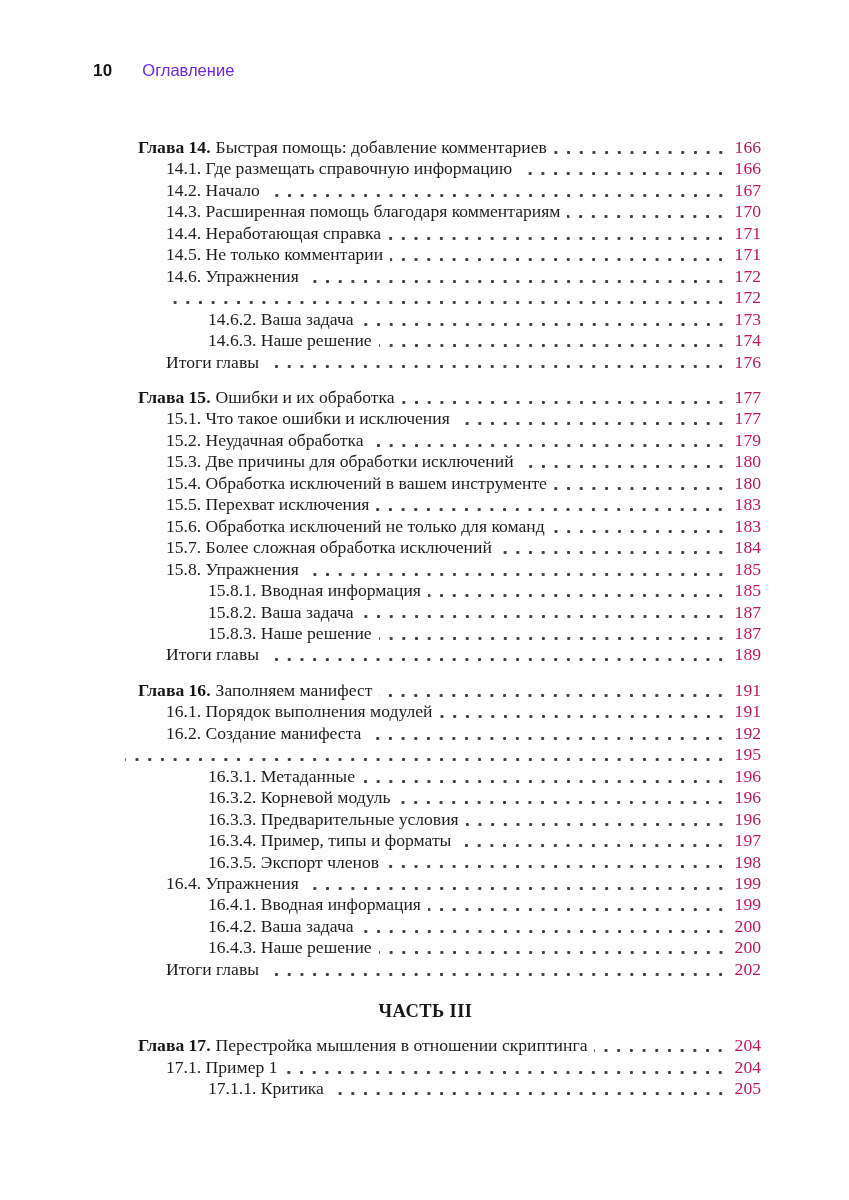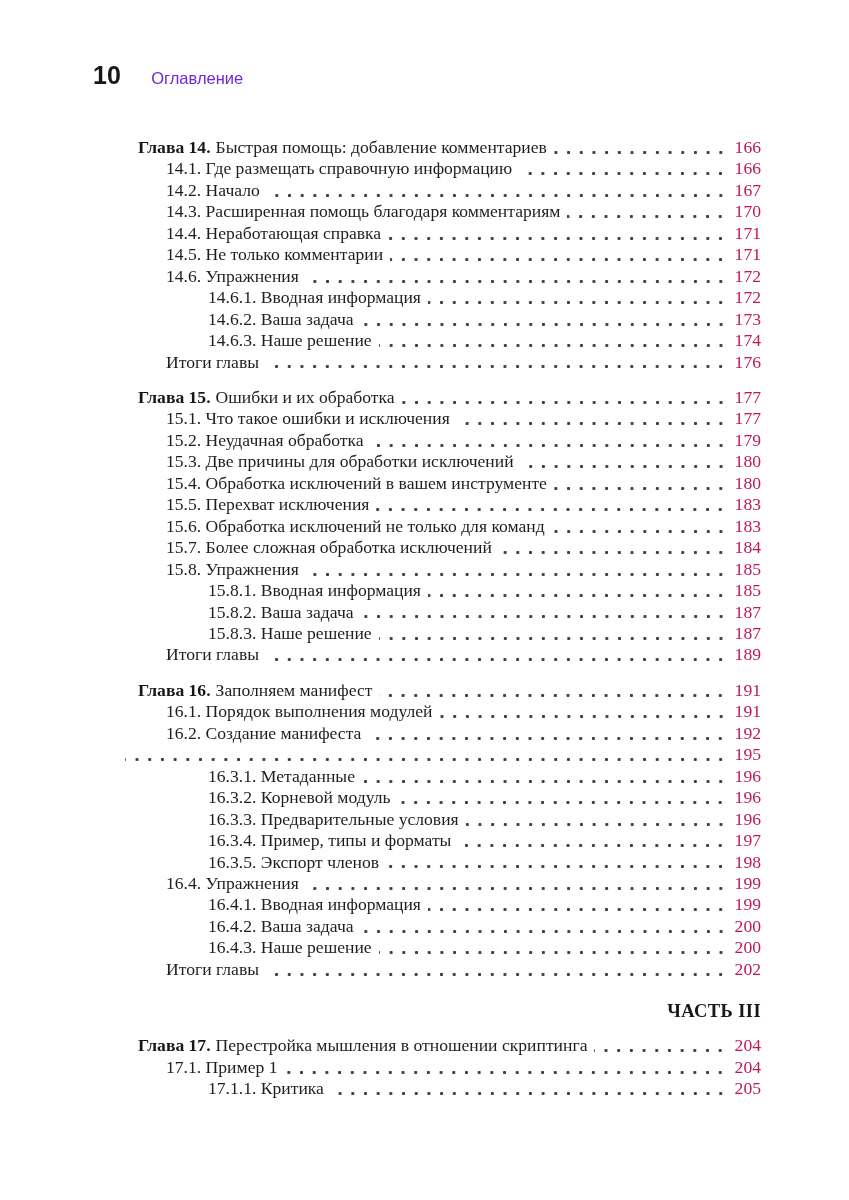--- a/index.html
+++ b/index.html
@@ -20,40 +20,40 @@
     position: absolute;
     left: 93px;
     top: 61px;
     display: flex;
     align-items: baseline;
     gap: 30px;
     font-family: "Liberation Sans", "DejaVu Sans", sans-serif;
   }
   .folio {
     font-weight: 700;
-    font-size: 25px;
+    font-size: 17px;
     color: #171717;
     letter-spacing: 0.2px;
   }
   .running-title {
     font-weight: 400;
     font-size: 16.5px;
     color: #6d28d9;
   }
   .toc {
     position: absolute;
     left: 90px;
     top: 137px;
     width: 671px;
   }
   .toc-section + .toc-section {
     margin-top: 14px;
   }
   .part-heading {
-    text-align: right;
+    text-align: center;
     font-weight: 700;
     font-size: 18.5px;
     color: #181818;
     margin: 20px 0 13px 0;
     letter-spacing: 0.4px;
     line-height: 22px;
   }
   .toc-row {
     display: flex;
     align-items: baseline;
@@ -130,21 +130,20 @@
     <span class="entry-text"><b class="prefix"></b><span class="title">14.5. Не только комментарии</span></span>
     <span class="dots"></span>
     <span class="pagenum">171</span>
   </div>
         <div class="toc-row indent-1">
     <span class="entry-text"><b class="prefix"></b><span class="title">14.6. Упражнения</span></span>
     <span class="dots"></span>
     <span class="pagenum">172</span>
   </div>
         <div class="toc-row indent-2">
-    <span class="entry-text"><b class="prefix"></b><span class="title">14.6.1. Вводная информация</span></span>
     <span class="dots"></span>
     <span class="pagenum">172</span>
   </div>
         <div class="toc-row indent-2">
     <span class="entry-text"><b class="prefix"></b><span class="title">14.6.2. Ваша задача</span></span>
     <span class="dots"></span>
     <span class="pagenum">173</span>
   </div>
         <div class="toc-row indent-2">
     <span class="entry-text"><b class="prefix"></b><span class="title">14.6.3. Наше решение</span></span>

